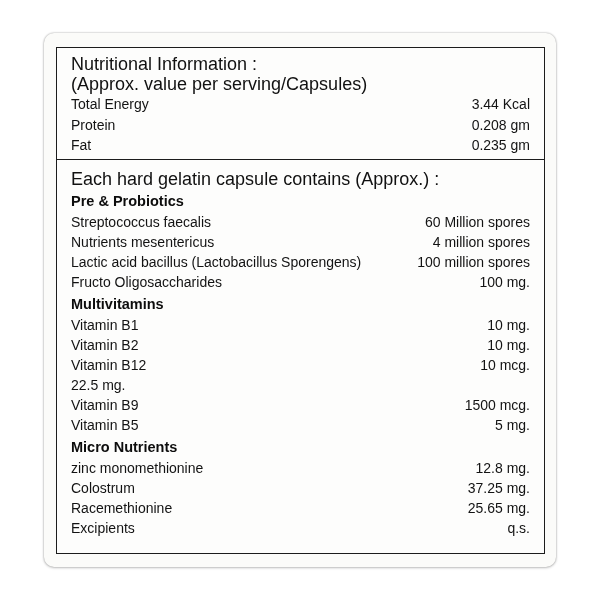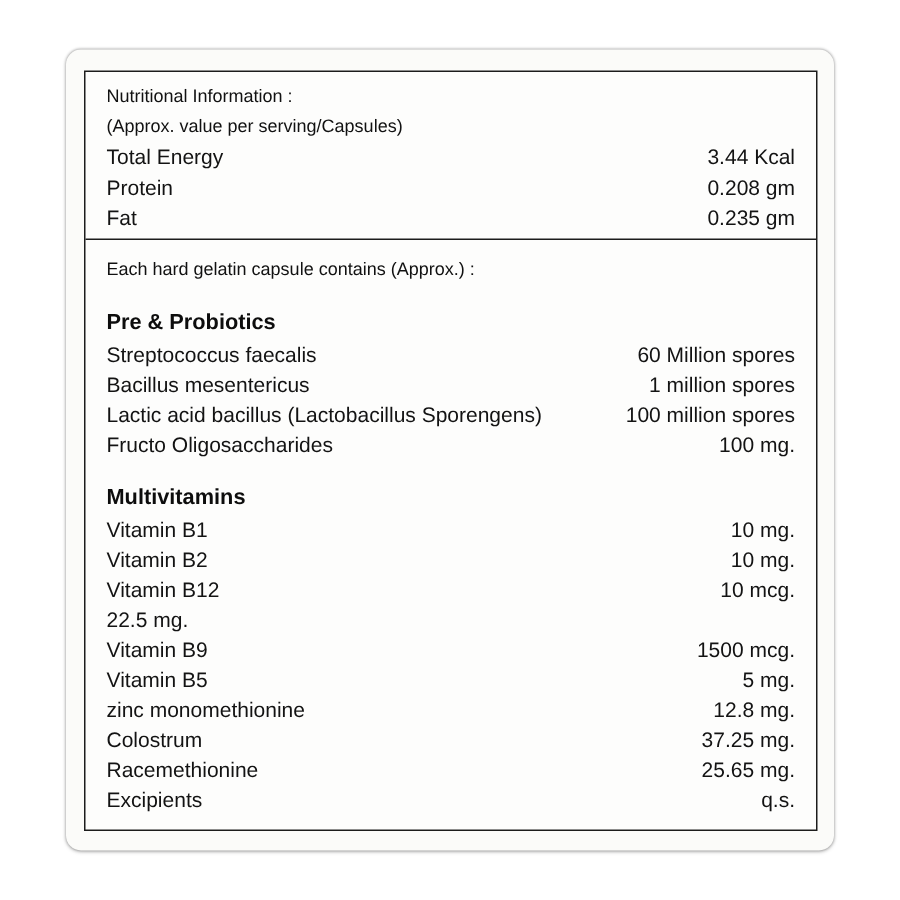--- a/index.html
+++ b/index.html
@@ -38,31 +38,31 @@
     padding: 6px 14px 7px 14px;
   }
   .section.nutrition {
     border-bottom: 1px solid #1c1c1c;
     padding-bottom: 3px;
   }
   .section.contents {
     padding-top: 9px;
   }
   .heading {
-    font-size: 12px;
+    font-size: 18px;
     color: #111111;
     line-height: 20px;
     white-space: nowrap;
   }
   .subheading {
     font-size: 14.5px;
     color: #0d0d0d;
     font-weight: bold;
     line-height: 21px;
-    margin-top: 16px;
+    margin-top: 2px;
   }
   .row {
     display: flex;
     justify-content: space-between;
     align-items: flex-start;
     font-size: 14px;
     color: #131313;
     line-height: 20px;
     white-space: nowrap;
   }
@@ -103,22 +103,22 @@
 
     <div class="section contents">
       <div class="heading">Each hard gelatin capsule contains (Approx.) :</div>
 
       <div class="subheading">Pre &amp; Probiotics</div>
       <div class="row">
         <span class="name">Streptococcus faecalis</span>
         <span class="value">60 Million spores</span>
       </div>
       <div class="row">
-        <span class="name">Bacillus mesentericus</span>
-        <span class="value">1 million spores</span>
+        <span class="name">Nutrients mesentericus</span>
+        <span class="value">4 million spores</span>
       </div>
       <div class="row">
         <span class="name">Lactic acid bacillus (Lactobacillus Sporengens)</span>
         <span class="value">100 million spores</span>
       </div>
       <div class="row">
         <span class="name">Fructo Oligosaccharides</span>
         <span class="value">100 mg.</span>
       </div>
 
@@ -140,20 +140,21 @@
       </div>
       <div class="row">
         <span class="name">Vitamin B9</span>
         <span class="value">1500 mcg.</span>
       </div>
       <div class="row">
         <span class="name">Vitamin B5</span>
         <span class="value">5 mg.</span>
       </div>
 
+      <div class="subheading">Micro Nutrients</div>
       <div class="row">
         <span class="name">zinc monomethionine</span>
         <span class="value">12.8 mg.</span>
       </div>
       <div class="row">
         <span class="name">Colostrum</span>
         <span class="value">37.25 mg.</span>
       </div>
       <div class="row">
         <span class="name">Racemethionine</span>

